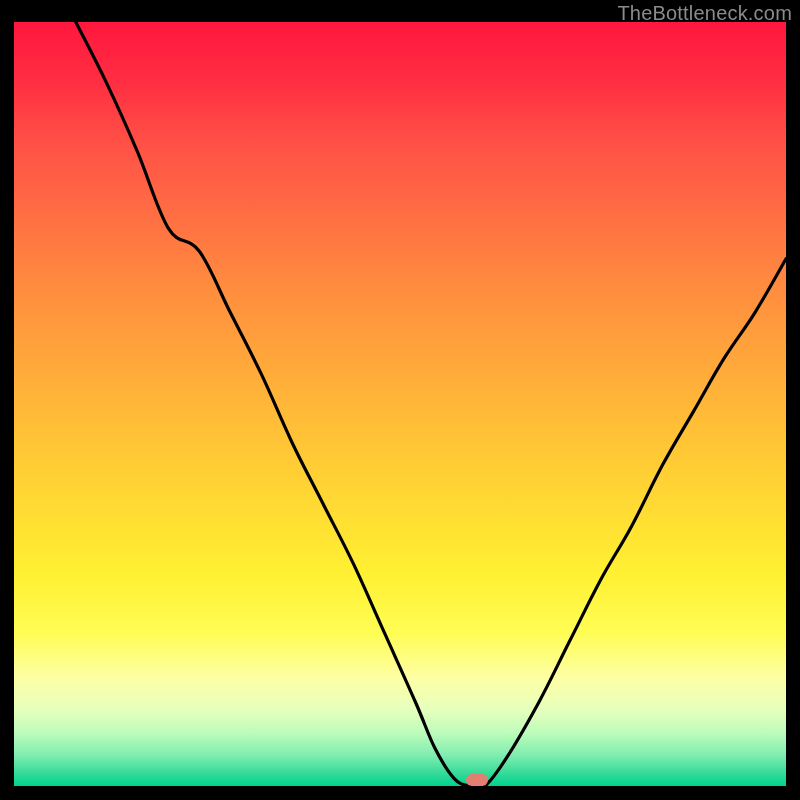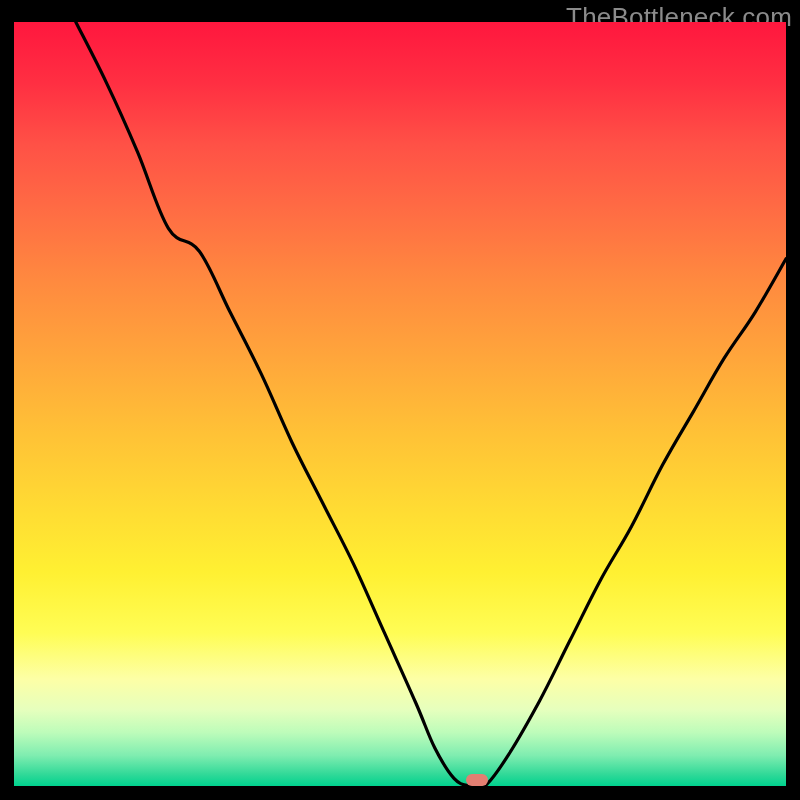--- a/index.html
+++ b/index.html
@@ -43,21 +43,21 @@
       #7fedb0 96%,
       #30d998 98.5%,
       #00d28e 100%
     );
   }
   .watermark {
     position: absolute;
     top: 2px;
     right: 8px;
     color: #8b8b8b;
-    font-size: 26px;
+    font-size: 20px;
     font-weight: 500;
     letter-spacing: 0.2px;
     user-select: none;
   }
   svg.curve {
     position: absolute;
     left: 0;
     top: 0;
     width: 772px;
     height: 764px;

